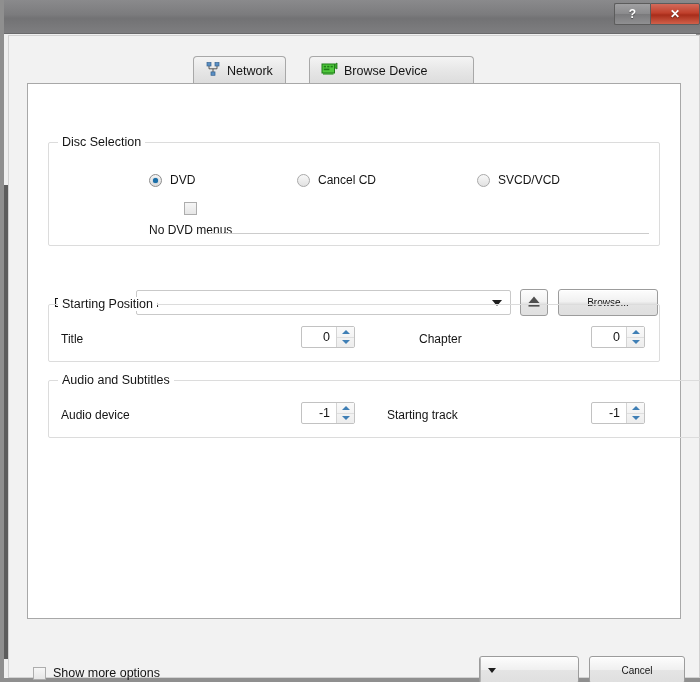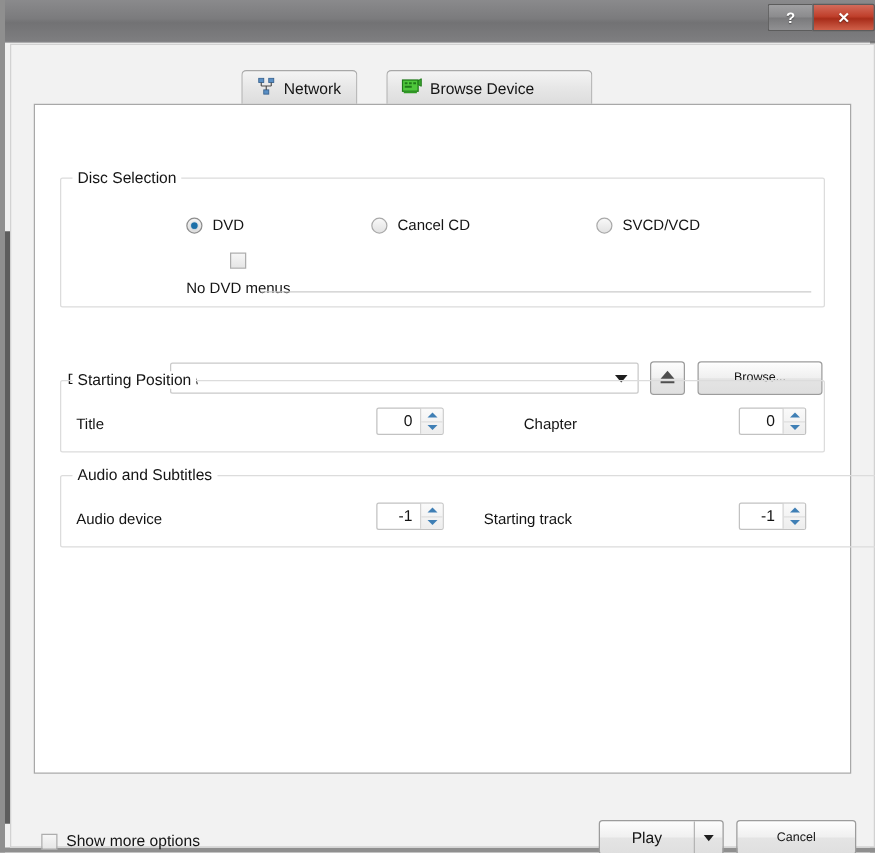--- a/index.html
+++ b/index.html
@@ -521,21 +521,20 @@
       </div>
 
     </div>
 
     <div class="bottom-check">
       <span class="checkbox"></span>
       <span class="ctl-label">Show more options</span>
     </div>
 
     <div class="splitbtn" style="left:470px; top:620px; width:100px; height:28px;">
-      <span class="main">Play</span>
       <span class="drop">
         <span class="drop-arrow"></span>
       </span>
     </div>
 
     <div class="btn" style="left:580px; top:620px; width:96px; height:28px;">Cancel</div>
 
   </div>
 </div>
 

